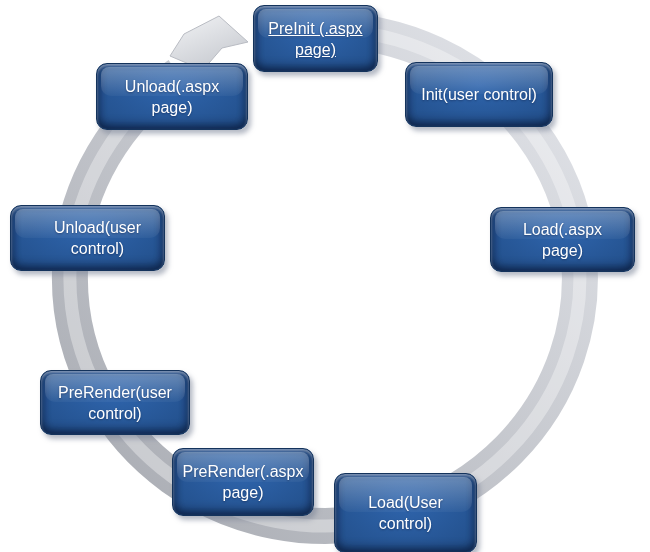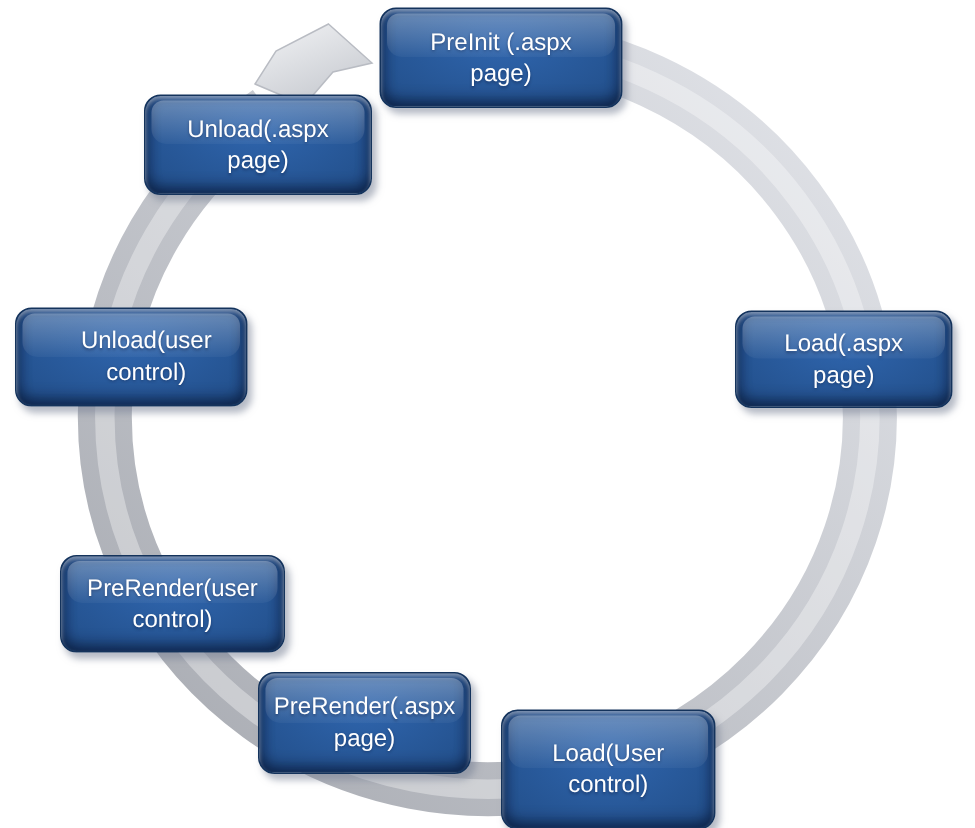--- a/index.html
+++ b/index.html
@@ -55,21 +55,21 @@
     position: absolute;
     left: 4px; right: 4px; top: 3px;
     height: 45%;
     border-radius: 8px 8px 10px 10px;
     background: linear-gradient(180deg, rgba(255,255,255,0.30), rgba(255,255,255,0.04));
     pointer-events: none;
   }
   .node span { position: relative; z-index: 1; }
 
   
-  .n1 { left: 253px; top: 5px;   width: 162px; height: 67px; }
+  .n1 { left: 253px; top: 5px;   width: 125px; height: 67px; text-decoration: underline; }
   .n2 { left: 405px; top: 62px;  width: 148px; height: 65px; }
   .n3 { left: 490px; top: 207px; width: 145px; height: 65px; }
   .n4 { left: 463px; top: 370px; width: 145px; height: 66px; }
   .n5 { left: 334px; top: 473px; width: 143px; height: 80px; }
   .n6 { left: 172px; top: 448px; width: 142px; height: 68px; }
   .n7 { left: 40px;  top: 370px; width: 150px; height: 65px; }
   .n8 { left: 10px;  top: 205px; width: 155px; height: 66px; padding-left: 32px; }
   .n9 { left: 96px;  top: 63px;  width: 152px; height: 67px; }
 </style>
 </head>
@@ -92,20 +92,23 @@
     <path d="M 325 30 A 255 248 0 1 1 178.7 74.8" fill="none" stroke="url(#ringGrad)" stroke-width="36"></path>
 
     <path d="M 325 30 A 255 248 0 1 1 178.7 74.8" fill="none" stroke="rgba(255,255,255,0.35)" stroke-width="13"></path>
 
     <polygon points="219,16 248,42 222,48 203,70 170,56 184,34" fill="url(#arrowGrad)" stroke="#b9bcc3" stroke-width="1"></polygon>
   </svg>
 
   <div class="node n1">
     <span>PreInit (.aspx page)</span>
   </div>
+  <div class="node n2">
+    <span>Init(user control)</span>
+  </div>
   <div class="node n3">
     <span>Load(.aspx page)</span>
   </div>
   <div class="node n5">
     <span>Load(User control)</span>
   </div>
   <div class="node n6">
     <span>PreRender(.aspx page)</span>
   </div>
   <div class="node n7">

